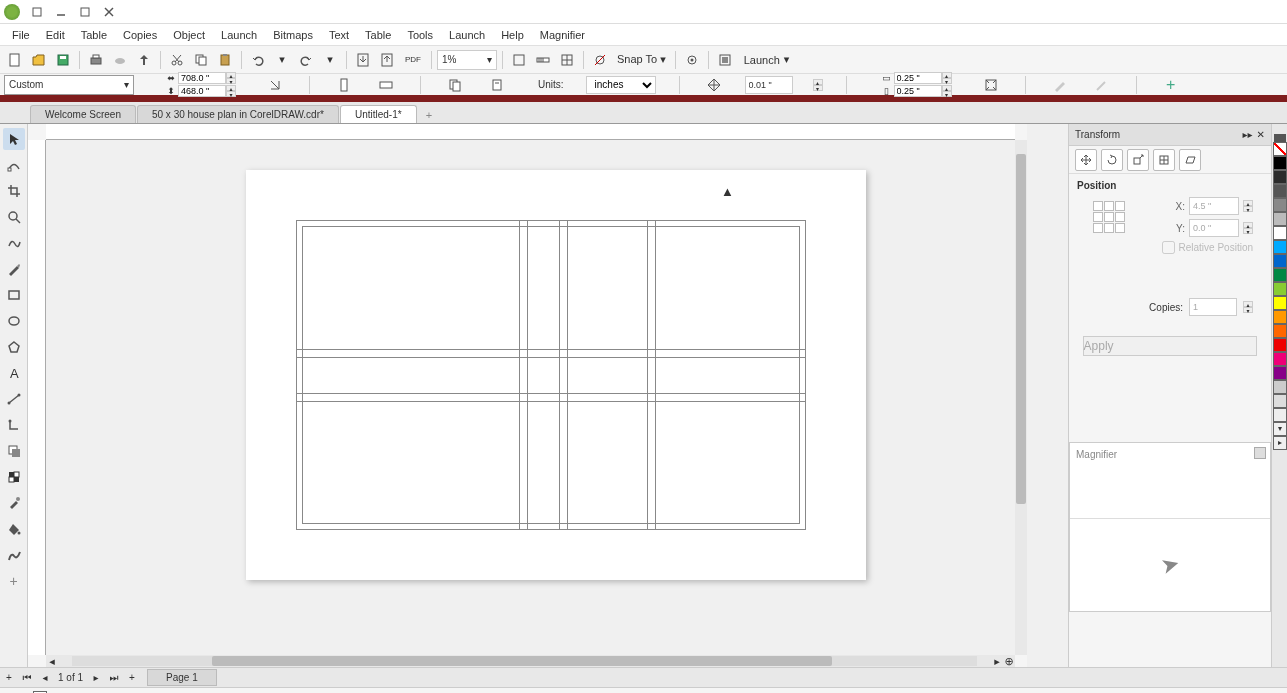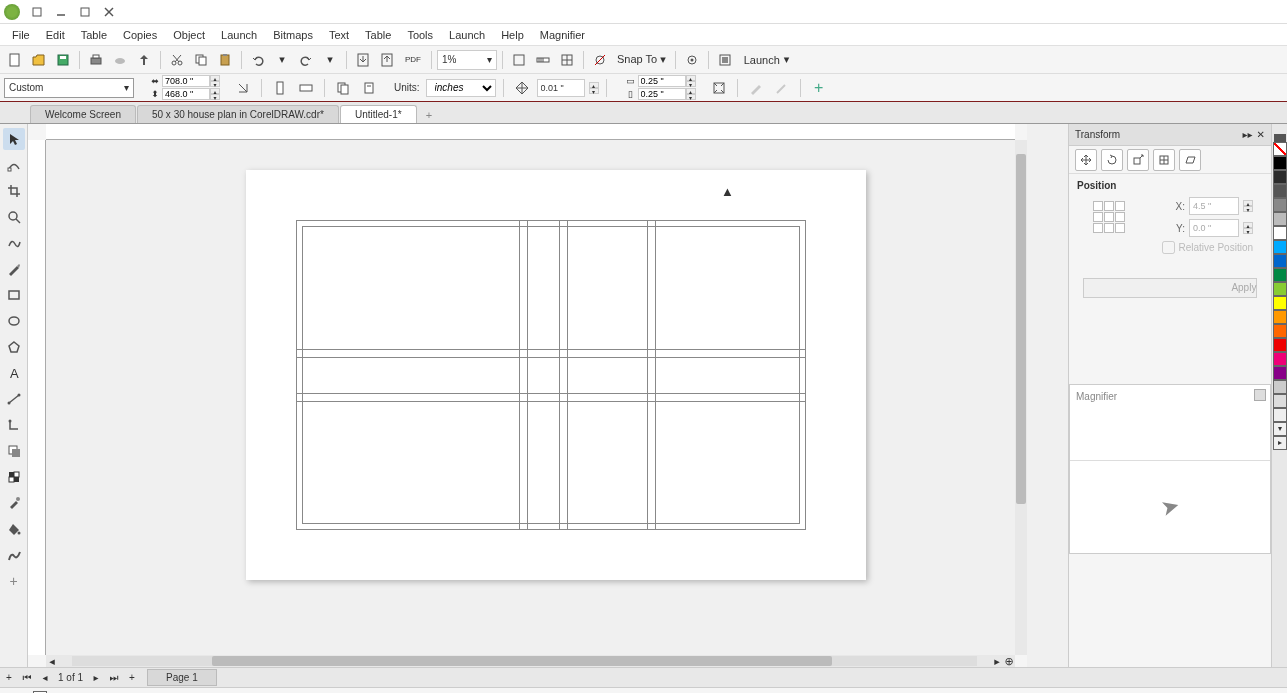--- a/index.html
+++ b/index.html
@@ -18,30 +18,30 @@
 
 
 .toolbar1 { height: 28px; background: #f5f5f5; display: flex; align-items: center; padding: 0 4px; gap: 2px; border-bottom: 1px solid #ddd; }
 .tbtn { width: 22px; height: 22px; display: flex; align-items: center; justify-content: center; cursor: pointer; border-radius: 2px; }
 .tsep { width: 1px; height: 18px; background: #ccc; margin: 0 3px; }
 .zoom-combo { width: 60px; height: 20px; border: 1px solid #ccc; background: #fff; font-size: 10px; padding: 0 4px; display: flex; align-items: center; }
 .snap-label { font-size: 11px; padding: 0 4px; }
 .launch-btn { display: flex; align-items: center; gap: 4px; padding: 2px 6px; cursor: pointer; }
 
 
-.toolbar2 { height: 28px; background: #f5f5f5; display: flex; align-items: center; padding: 0 4px; gap: 4px; border-bottom: 1px solid #7f1d1d; }
+.toolbar2 { height: 28px; background: #f5f5f5; display: flex; align-items: center; padding: 0 4px; gap: 20px; border-bottom: 7px solid #7f1d1d; }
 .preset-combo { width: 130px; height: 20px; border: 1px solid #999; background: #fff; font-size: 10px; padding: 0 4px; display: flex; align-items: center; justify-content: space-between; }
 .dim-group { display: flex; flex-direction: column; gap: 0; margin-left: 10px; }
 .dim-input { display: flex; align-items: center; height: 13px; }
 .dim-input .icon { width: 14px; font-size: 9px; text-align: center; }
 .dim-input input { width: 48px; height: 12px; border: 1px solid #ccc; font-size: 9px; padding: 0 2px; }
 .spinner { display: flex; flex-direction: column; width: 10px; }
 .spinner span { height: 6px; font-size: 6px; line-height: 6px; text-align: center; cursor: pointer; background: #eee; border: 1px solid #ccc; }
 .units-label { font-size: 10px; margin-left: 10px; }
-.units-combo { width: 70px; height: 18px; border: 1px solid #ccc; background: #fff; font-size: 10px; padding: 0 4px; margin-left: 2px; font-style: italic; }
+.units-combo { width: 70px; height: 18px; border: 1px solid #ccc; background: #fff; font-size: 10px; padding: 0 4px; margin-left: 2px; }
 
 
 .doctabs { height: 22px; background: #e8e8e8; display: flex; align-items: flex-end; padding-left: 30px; border-bottom: 1px solid #999; }
 .doctab { padding: 3px 14px; background: #d8d8d8; border: 1px solid #bbb; border-bottom: none; font-size: 10px; margin-right: 1px; cursor: pointer; border-radius: 3px 3px 0 0; }
 .doctab.active { background: #fff; }
 .doctab-add { padding: 2px 8px; cursor: pointer; color: #888; }
 
 
 .main { display: flex; height: 543px; position: relative; }
 
@@ -73,21 +73,21 @@
 .panel-toolbar { height: 28px; display: flex; align-items: center; gap: 4px; padding: 0 6px; border-bottom: 1px solid #ddd; }
 .ptbtn { width: 22px; height: 22px; border: 1px solid #bbb; background: #fff; display: flex; align-items: center; justify-content: center; cursor: pointer; border-radius: 2px; font-size: 11px; }
 .panel-section { padding: 6px 8px; }
 .section-title { font-weight: bold; font-size: 10px; margin-bottom: 6px; }
 .pos-row { display: flex; align-items: center; gap: 4px; margin-bottom: 4px; font-size: 10px; justify-content: flex-end; padding-right: 10px; }
 .pos-row label { width: 12px; text-align: right; color: #666; }
 .pos-input { width: 50px; height: 18px; border: 1px solid #ccc; background: #fff; font-size: 9px; padding: 0 3px; color: #aaa; }
 .anchor-grid { display: grid; grid-template-columns: repeat(3, 10px); grid-template-rows: repeat(3, 10px); gap: 1px; margin-left: 16px; margin-top: 4px; float: left; }
 .anchor-cell { width: 10px; height: 10px; border: 1px solid #bbb; background: #fff; }
 .copies-row { display: flex; align-items: center; gap: 6px; font-size: 10px; margin-top: 40px; justify-content: flex-end; padding-right: 10px; }
-.apply-btn { width: 94%; margin: 20px 3%; height: 20px; border: 1px solid #ccc; background: #f0f0f0; color: #aaa; font-size: 10px; text-align: right; line-height: 18px; }
+.apply-btn { width: 94%; margin: 20px 3%; height: 20px; border: 1px solid #ccc; background: #f0f0f0; color: #aaa; font-size: 12px; text-align: left; line-height: 18px; }
 .magnifier-panel { margin-top: 60px; border: 1px solid #ccc; background: #fff; height: 170px; padding: 6px; font-size: 10px; color: #888; position: relative; }
 .magnifier-content { position: absolute; left: 0; right: 0; top: 75px; bottom: 0; border-top: 1px solid #ddd; display:flex; align-items:center; justify-content:center;}
 .mag-cursor { font-size: 22px; transform: rotate(-15deg); }
 
 
 .dock-tabs { width: 16px; background: #e8e8e8; border-left: 1px solid #ccc; display: flex; flex-direction: column; align-items: center; padding-top: 6px; gap: 2px; }
 .dock-tab { writing-mode: vertical-rl; font-size: 9px; padding: 6px 1px; cursor: pointer; color: #555; }
 .dock-square { width: 12px; height: 12px; margin-top: 4px; background: #888; cursor:pointer;}
 
 
@@ -612,20 +612,28 @@
                   <span>▴</span>
                   <span>▾</span>
                 </div>
               </div>
             <div class="pos-row" style="color:#bbb;">
                 <input type="checkbox" disabled="" style="">
                 <span>Relative Position</span>
               </div>
           </div>
         </div>
+        <div class="copies-row">
+            <span>Copies:</span>
+            <input class="pos-input" style="width: 48px;" value="1">
+            <div class="spinner">
+              <span>▴</span>
+              <span>▾</span>
+            </div>
+          </div>
         <div class="apply-btn">Apply</div>
       </div>
       <div class="magnifier-panel">
         <span>Magnifier</span>
         <span style="position:absolute;right:4px;top:4px;width:12px;height:12px;background:#ddd;border:1px solid #aaa;cursor:pointer;"></span>
         <div class="magnifier-content">
           <span class="mag-cursor">➤</span>
         </div>
       </div>
     </div>

